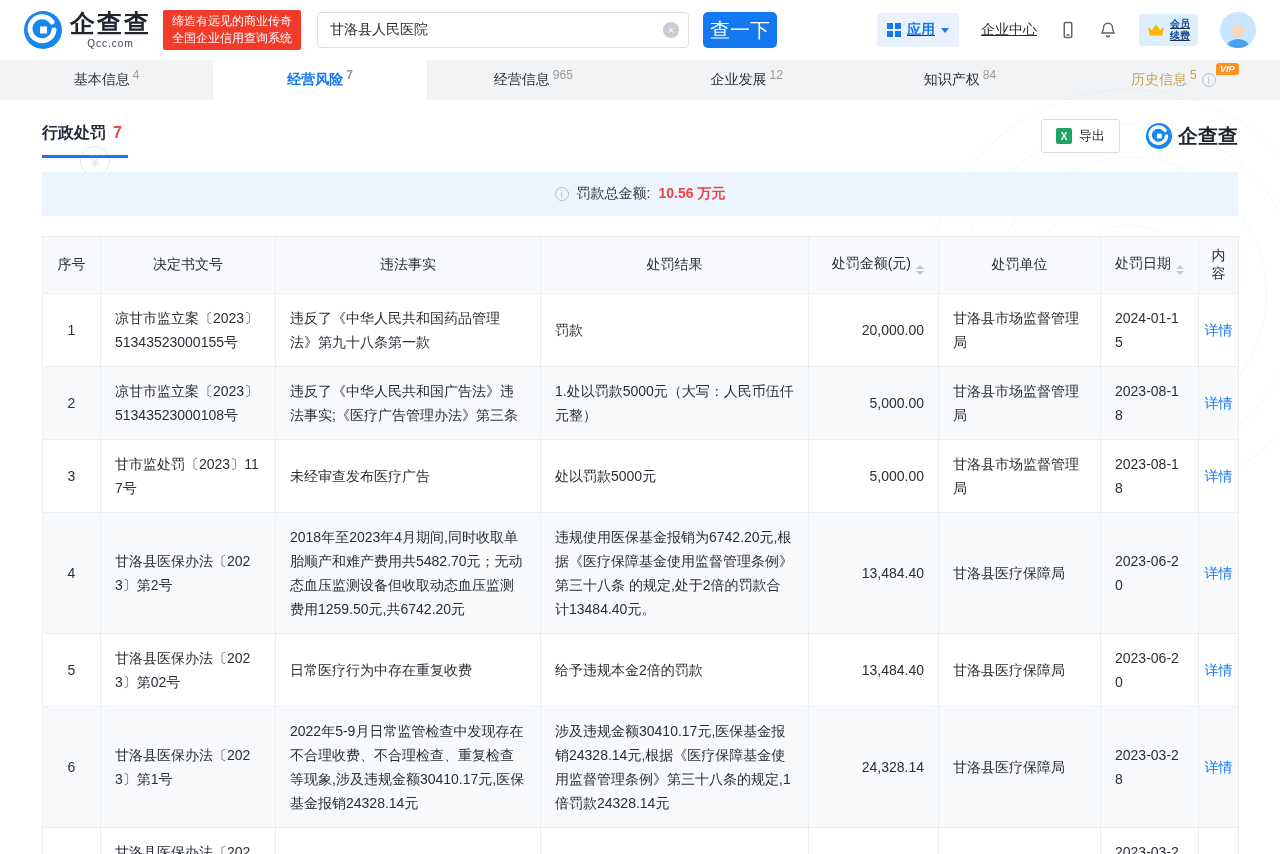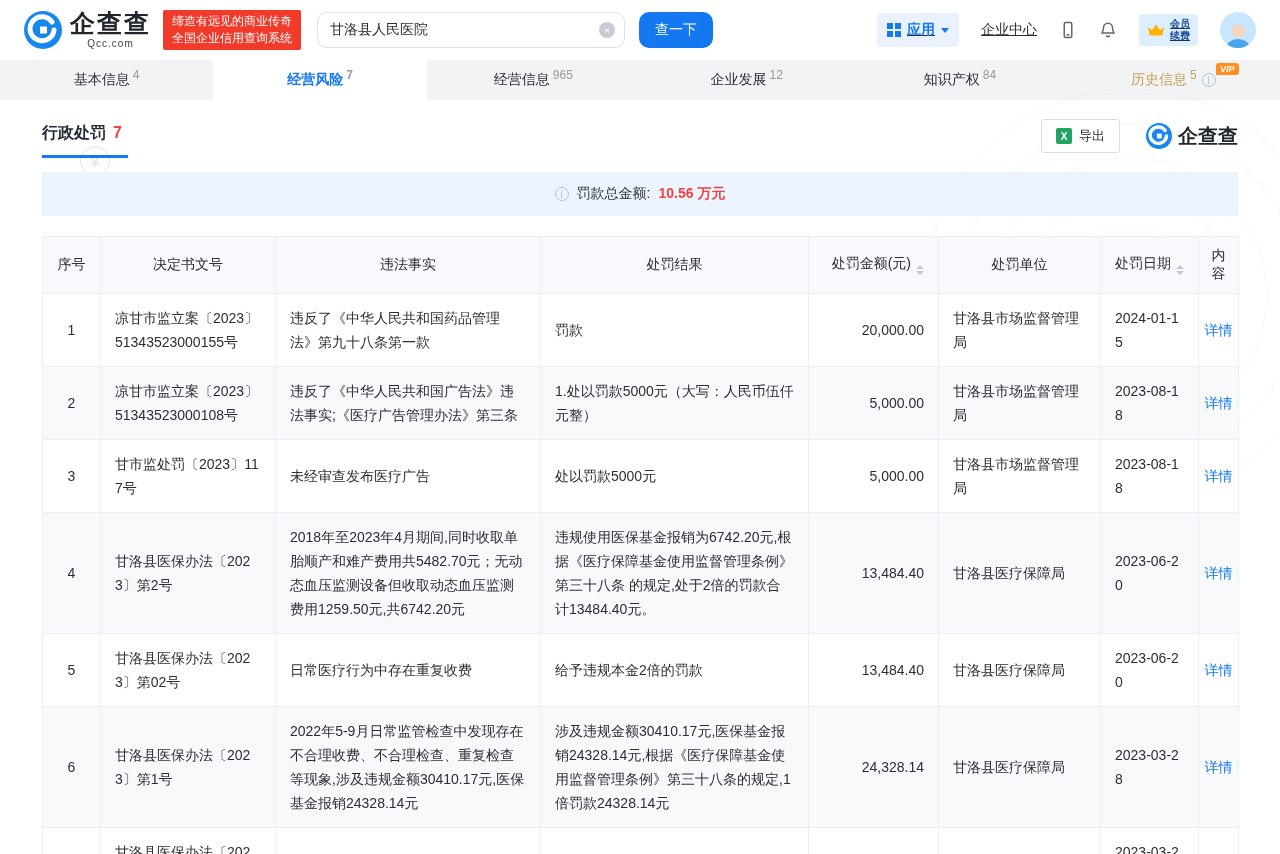--- a/index.html
+++ b/index.html
@@ -9,23 +9,23 @@
     color:#2a2e36; font-size:14px;
   }
   
   .topbar { height:60px; display:flex; align-items:center; padding:0 24px; background:#fff; position:relative; z-index:5; }
   .logo { display:flex; align-items:center; gap:8px; cursor:pointer; }
   .logo-txt { display:flex; flex-direction:column; align-items:center; line-height:1; }
   .logo-name { font-size:25px; font-weight:bold; color:#20262e; letter-spacing:2px; }
   .logo-domain { font-size:10px; color:#3a414d; margin-top:3px; letter-spacing:1px; }
   .slogan { margin-left:12px; background:#f23a2b; color:#fff; font-size:12px; line-height:17px; padding:3px 9px; border-radius:2px; white-space:nowrap; }
   .search-wrap { position:relative; margin-left:16px; }
-  .search-input { width:308px; height:36px; border:1px solid #dcdfe6; border-radius:10px; padding:0 32px 0 12px; font-size:14px; color:#2a2e36; outline:none; font-family:inherit; }
+  .search-input { width:372px; height:36px; border:1px solid #dcdfe6; border-radius:4px; padding:0 32px 0 12px; font-size:14px; color:#2a2e36; outline:none; font-family:inherit; }
   .clear-btn { position:absolute; right:10px; top:10px; width:16px; height:16px; background:#c6cbd4; color:#fff; border-radius:50%; font-size:11px; line-height:16px; text-align:center; cursor:pointer; }
-  .search-btn { margin-left:14px; width:74px; height:36px; background:#1478f0; border:none; border-radius:10px; color:#fff; font-size:14px; cursor:pointer; font-family:inherit; }
+  .search-btn { margin-left:14px; width:74px; height:36px; background:#1478f0; border:none; border-radius:5px; color:#fff; font-size:20px; cursor:pointer; font-family:inherit; }
   .top-right { margin-left:auto; display:flex; align-items:center; gap:22px;text-decoration:underline; }
   .app-chip { display:flex; align-items:center; gap:6px; background:#e8f1fd; color:#1478f0; font-weight:bold; padding:8px 10px; border-radius:3px; cursor:pointer; }
   .caret { width:0; height:0; border-left:4px solid transparent; border-right:4px solid transparent; border-top:5px solid #1478f0; }
   .ent { color:#2a2e36; cursor:pointer; }
   .hicon { color:#5f6670; cursor:pointer; display:flex; }
   .vip-badge { display:flex; align-items:center; gap:5px; background:#ddeeff; border-radius:4px; padding:4px 8px; cursor:pointer; }
   .vip-txt { display:flex; flex-direction:column; font-size:10px; line-height:12px; color:#1a4f9c; font-weight:bold; }
   .avatar { width:36px; height:36px; border-radius:50%; background:#c9e6ff; overflow:hidden; cursor:pointer; display:flex; align-items:flex-end; justify-content:center; }
   
   .tabbar { display:flex; height:40px; background:#f2f3f5; }

